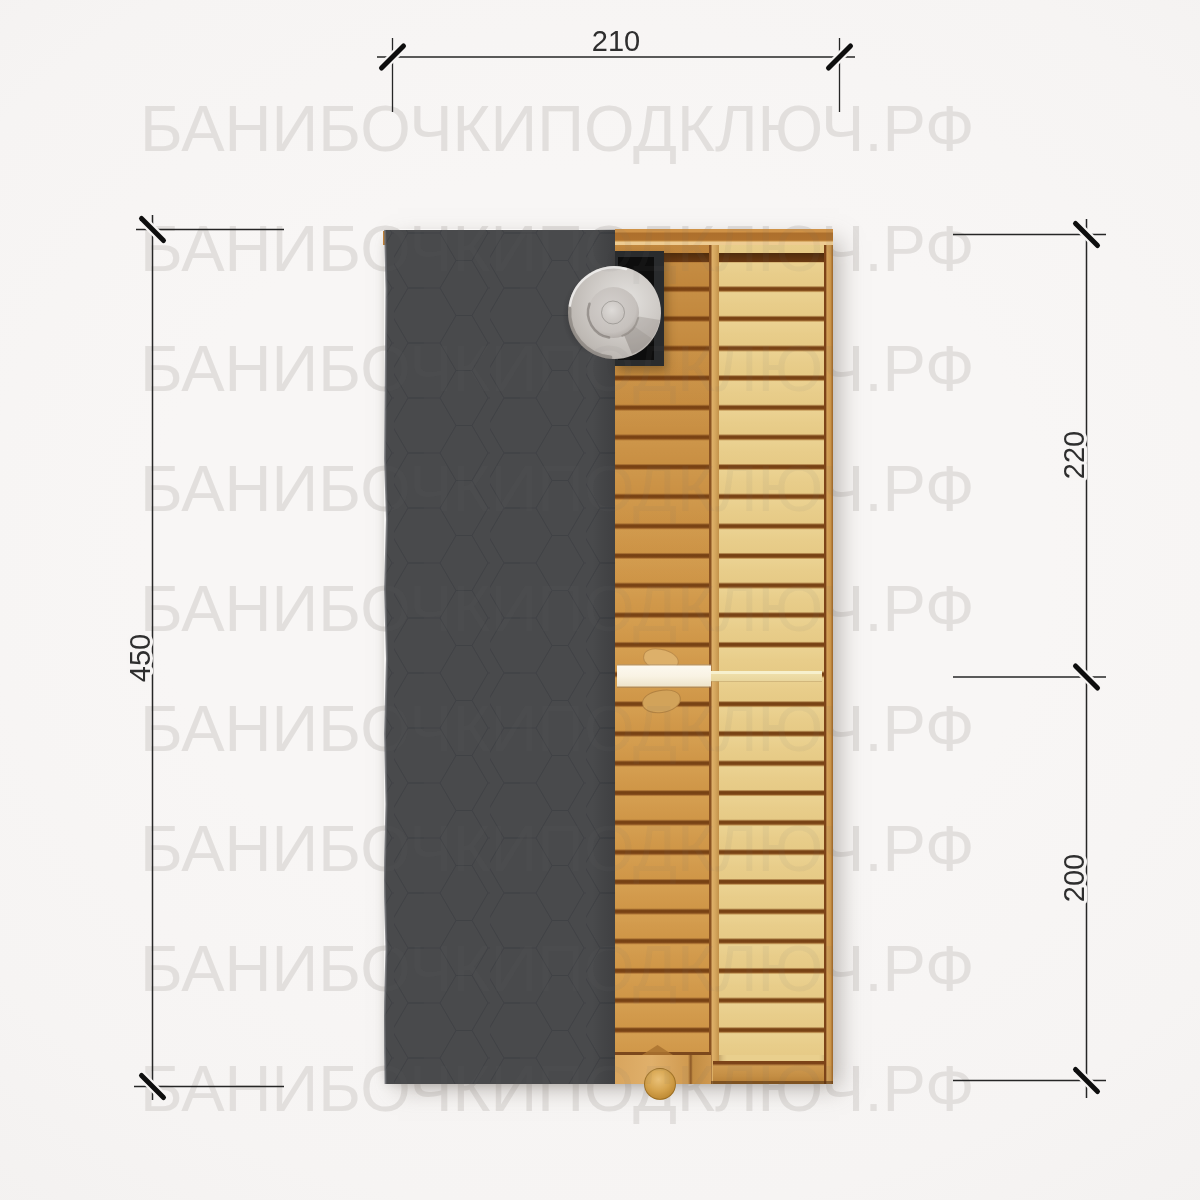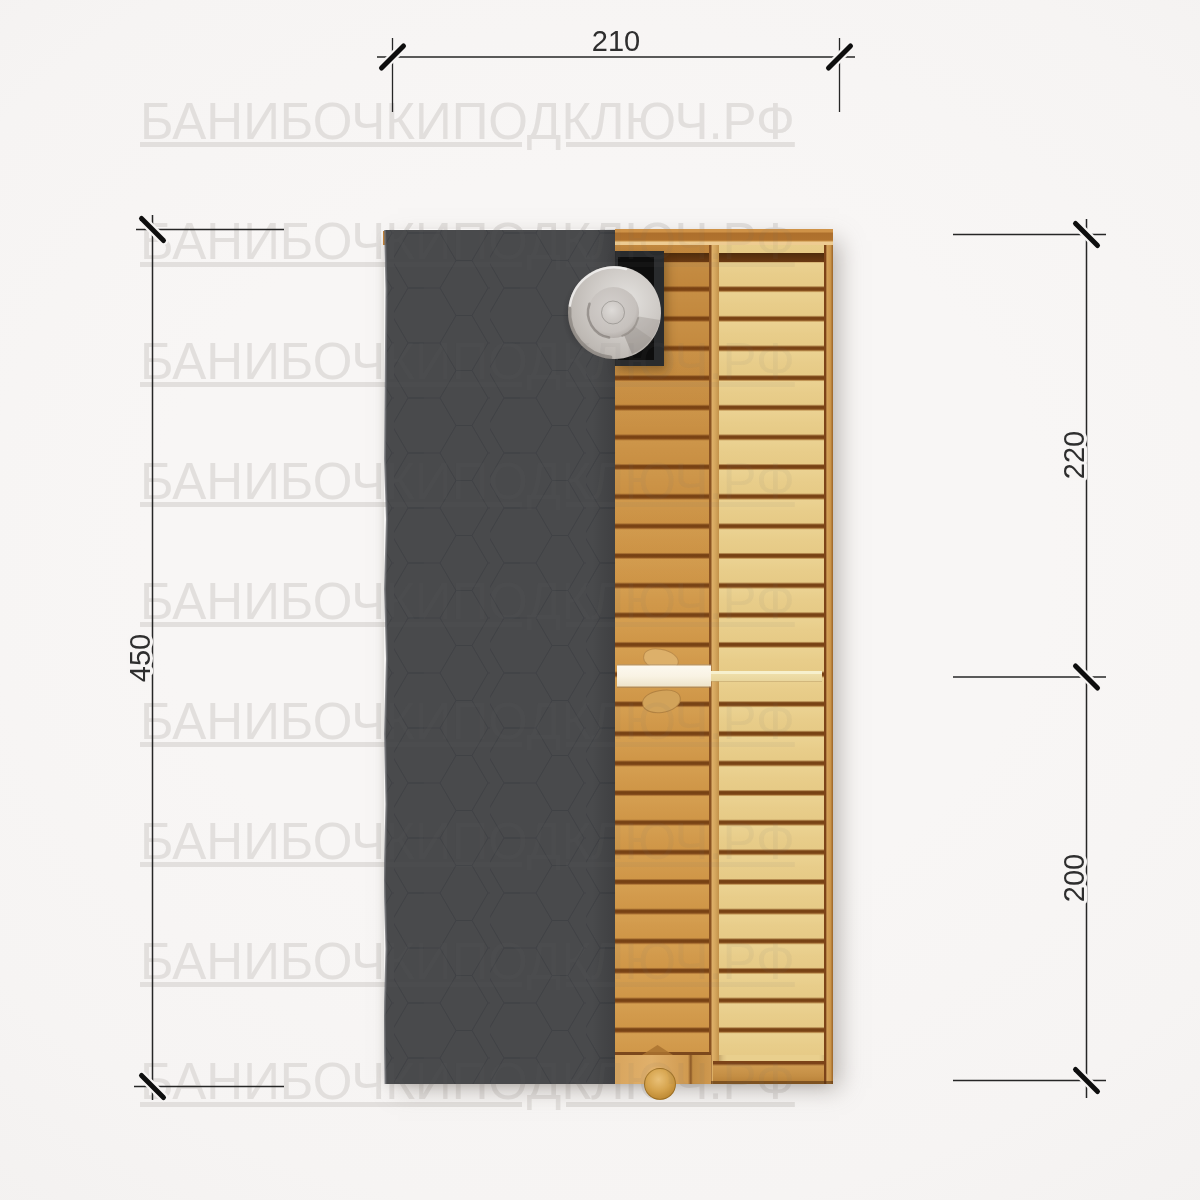--- a/index.html
+++ b/index.html
@@ -3,21 +3,21 @@
 <meta charset="utf-8">
 <style>
   html,body{margin:0;padding:0;}
   body{
     width:1200px;height:1200px;position:relative;overflow:hidden;
     font-family:"Liberation Sans", sans-serif;
     background:radial-gradient(ellipse 1000px 850px at 50% 46%, #f8f6f5 45%, #f6f4f3 78%, #f3f1f0 100%);
   }
   .wmrow{
     position:absolute;left:140px;white-space:nowrap;
-    font-size:51px;line-height:1;letter-spacing:0px;color:#e2dfdd;text-decoration:underline;
+    font-size:65px;line-height:1;letter-spacing:0px;color:#e2dfdd;
   }
   .wmfg{color:rgba(120,118,120,0.07);}
   #bld{position:absolute;left:384px;top:229px;width:449px;height:855px;
        box-shadow:10px 8px 22px -4px rgba(122,114,106,0.5), -3px 4px 10px -6px rgba(122,114,106,0.4);}
   .abs{position:absolute;}
 </style>
 </head>
 <body>
 
 <div id="wmbg">

